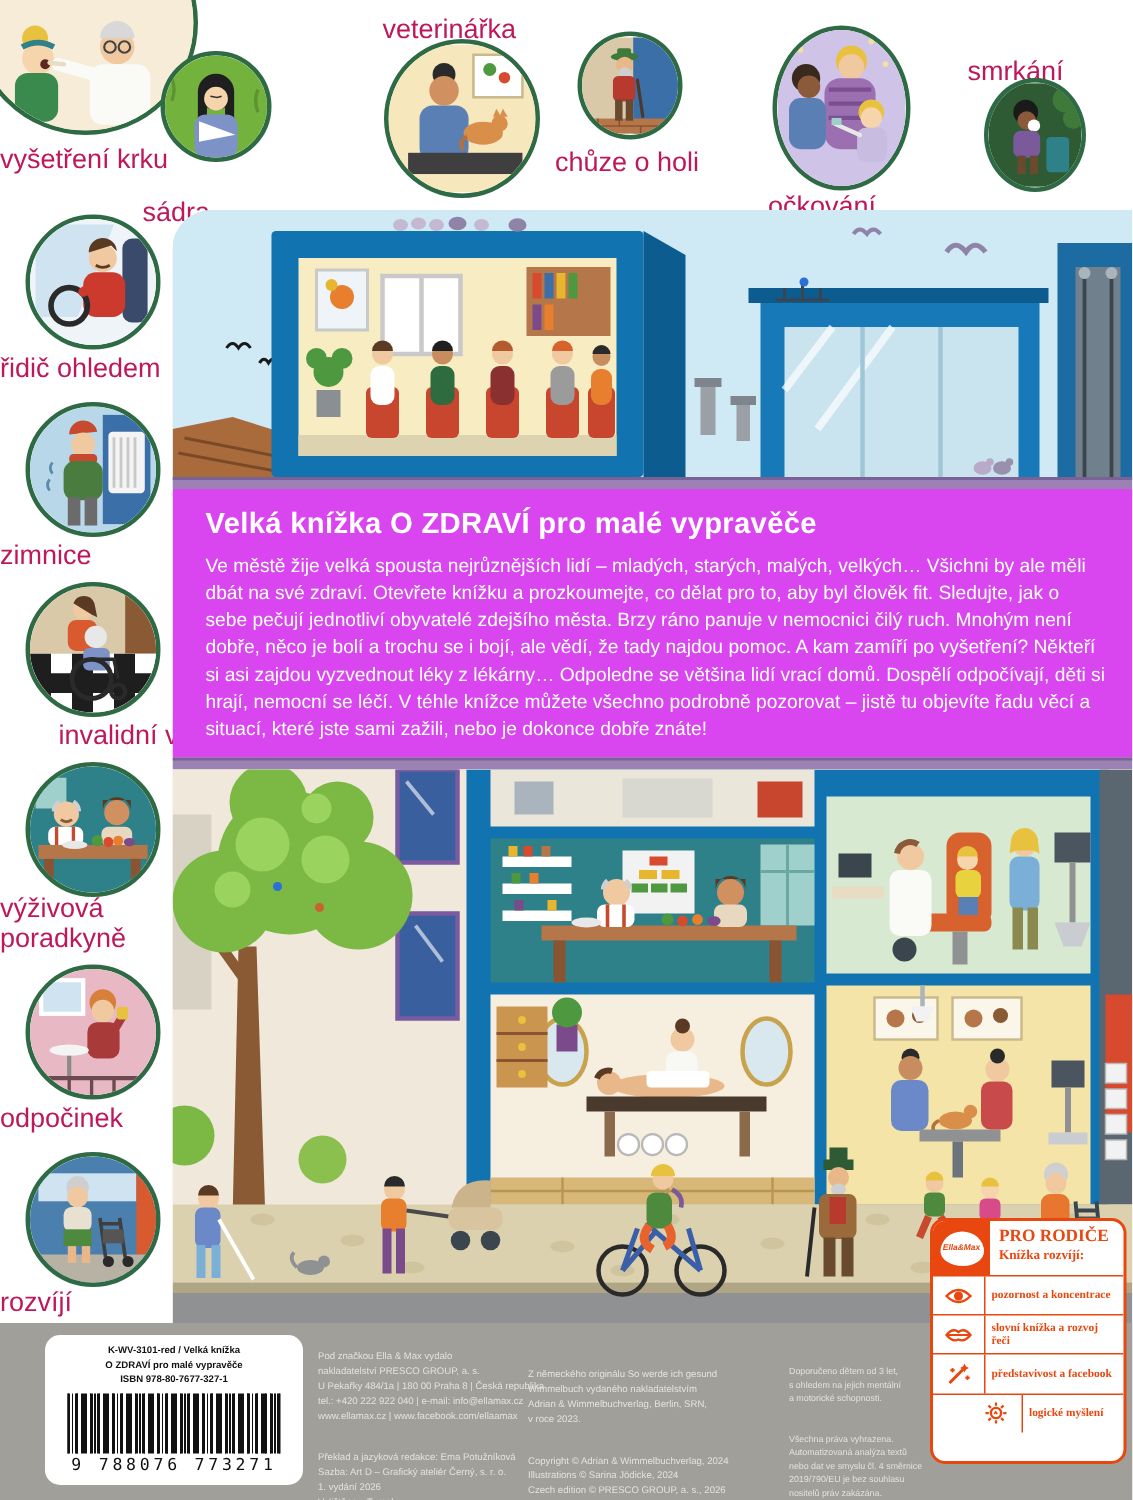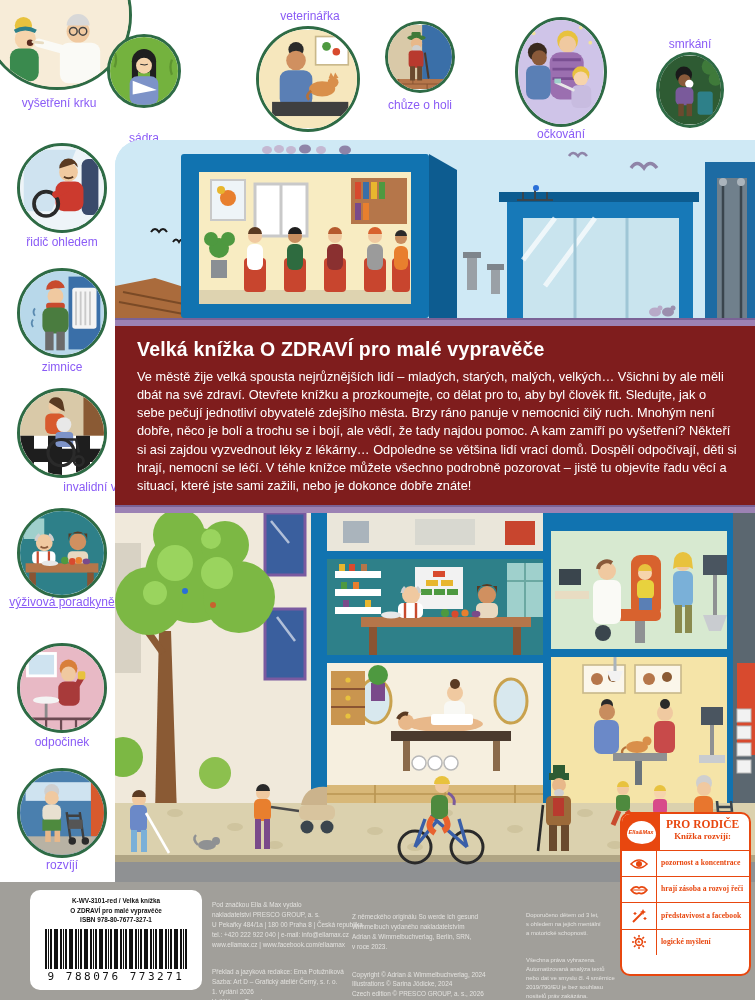--- a/index.html
+++ b/index.html
@@ -1,25 +1,25 @@
 <!DOCTYPE html>
 <html><head>
 <meta charset="utf-8">
 <style>
   html,body{margin:0;padding:0;}
   body{width:755px;height:1000px;position:relative;background:#ffffff;overflow:hidden;
        font-family:"Liberation Sans",sans-serif;}
   .vig{position:absolute;border:3px solid #2e6b45;border-radius:50%;overflow:hidden;box-sizing:border-box;background:#fff;}
   .vig svg{display:block;width:100%;height:100%;}
-  .vig-label{position:absolute;font-size:12px;color:#8b5cf6;text-align:center;line-height:1.1;}
+  .vig-label{position:absolute;font-size:18px;color:#be185d;text-align:left;line-height:1.1;}
   
   .panel{position:absolute;left:115px;top:140px;width:640px;height:742px;border-radius:26px 0 0 0;overflow:hidden;}
   .sky{height:178px;background:#cfe9f5;}
   .stripe{height:8px;background:#9c82b4;border-top:2px solid #7a6296;box-sizing:border-box;}
-  .blurb{height:179px;background:#7f1d1d;box-sizing:border-box;padding:12px 18px 8px 22px;color:#ffffff;}
+  .blurb{height:179px;background:#d946ef;box-sizing:border-box;padding:12px 18px 8px 22px;color:#ffffff;}
   .blurb h1{margin:0 0 7px 0;font-size:19.5px;font-weight:bold;letter-spacing:.2px;}
   .blurb p{margin:0;font-size:12.8px;line-height:1.42;width:600px;}
   .scene{height:369px;background:#e9e2d4;}
   
   .footer{position:absolute;left:0;top:882px;width:755px;height:118px;background:#a19f9a;}
   .bc-card{position:absolute;left:30px;top:8px;width:172px;height:100px;background:#fff;border-radius:10px;
            box-sizing:border-box;padding:6px 8px 4px;text-align:center;}
   .bc-lines{font-size:6.4px;font-weight:bold;line-height:1.5;white-space:pre-line;color:#111;}
   .bars{width:142px;height:40px;margin:4px auto 1px;background-color:#fff;
         background-image:repeating-linear-gradient(90deg,#111 0 2px,transparent 2px 5px),
@@ -29,25 +29,25 @@
   .fcol .blk+{margin-top:8px;}
   .blk{margin-bottom:8px;}
   .fcol3{font-size:5.9px;}
   
   .pr-box{position:absolute;left:620px;top:812px;width:131px;height:164px;background:#fff;border:2px solid #e8470f;
           border-radius:10px;box-sizing:border-box;z-index:6;overflow:hidden;}
   .pr-head{display:flex;height:36px;border-bottom:1.5px solid #e8470f;}
   .pr-logo-cell{width:38px;background:#e8470f;display:flex;align-items:center;justify-content:center;}
   .pr-egg{width:29px;height:23px;background:#fff;border-radius:50% 50% 48% 52%/58% 58% 42% 42%;
           display:flex;align-items:center;justify-content:center;font-size:5.6px;font-style:italic;font-weight:bold;color:#e8470f;}
-  .pr-titles{padding:4px 0 0 6px;color:#e8470f;font-family:"Liberation Serif",serif;text-align:center;}
+  .pr-titles{padding:4px 0 0 6px;color:#e8470f;font-family:"Liberation Serif",serif;}
   .pr-title{font-size:11.5px;font-weight:bold;line-height:1.1;}
   .pr-sub{font-size:8.8px;font-weight:bold;}
   .pr-row{display:flex;height:25.2px;border-bottom:1.5px solid #e8470f;}
-  .pr-row:last-child{border-bottom:none;}
+  .pr-row:last-child{border-bottom:none;padding-left:25px;}
   .pr-icon{width:34px;border-right:1.5px solid #e8470f;display:flex;align-items:center;justify-content:center;}
   .pr-lab{flex:1;display:flex;align-items:center;padding:1px 4px;color:#e8470f;font-size:7.6px;font-weight:bold;line-height:1.15;
           font-family:"Liberation Serif",serif;}
 </style>
 </head>
 <body>
 
 <div class="vig" style="left:-18px;top:-60px;width:150px;height:150px;background:#f7ecd8;">
   <svg viewBox="0 0 150 150">
     <rect width="150" height="150" fill="#f7ecd8"></rect>
@@ -225,21 +225,21 @@
     <rect x="6" y="56" width="78" height="10" fill="#b5764a"></rect>
     <rect x="10" y="66" width="7" height="20" fill="#8a5432"></rect>
       <rect x="72" y="66" width="7" height="20" fill="#8a5432"></rect>
     <ellipse cx="32" cy="56" rx="9" ry="3" fill="#e8e8e8"></ellipse>
     <circle cx="48" cy="53" r="4" fill="#4e9940"></circle>
       <circle cx="56" cy="54" r="3.6" fill="#d84a2e"></circle>
     <circle cx="63" cy="53" r="3.6" fill="#e87f2e"></circle>
       <ellipse cx="71" cy="54" rx="4" ry="3" fill="#7a4a8a"></ellipse>
   </svg>
 </div>
-<div class="vig-label" style="left:0;top:596px;width:124px;text-decoration:underline;">výživová poradkyně</div>
+<div class="vig-label" style="left:0;top:596px;width:124px;">výživová poradkyně</div>
 
 <div class="vig" style="left:17px;top:643px;width:90px;height:90px;">
   <svg viewBox="0 0 90 90">
     <rect width="90" height="90" fill="#e8b9c5"></rect>
     <rect x="8" y="8" width="30" height="24" fill="#cfe3f0" stroke="#ffffff" stroke-width="3"></rect>
     <circle cx="52" cy="24" r="9.5" fill="#d87f3a"></circle>
       <circle cx="52" cy="30" r="8" fill="#f0c9a0"></circle>
     <rect x="41" y="38" width="23" height="26" rx="7" fill="#a83a3a"></rect>
     <path d="M60,44 L66,34" stroke="#a83a3a" stroke-width="6" stroke-linecap="round"></path>
     <rect x="62" y="27" width="8" height="9" rx="2" fill="#e8c23e"></rect>
@@ -647,21 +647,21 @@
     </div>
     <div class="pr-lab">pozornost a koncentrace</div>
   </div>
   <div class="pr-row">
     <div class="pr-icon">
       <svg width="18" height="12" viewBox="0 0 18 12">
           <path d="M1,6 Q5,1 9,4 Q13,1 17,6 Q13,11 9,9 Q5,11 1,6 Z" fill="none" stroke="#e8470f" stroke-width="1.6"></path>
           <path d="M2,6 h14" stroke="#e8470f" stroke-width="1.2"></path>
         </svg>
     </div>
-    <div class="pr-lab">hrají zásoba a rozvoj řeči</div>
+    <div class="pr-lab">slovní knížka a rozvoj řeči</div>
   </div>
   <div class="pr-row">
     <div class="pr-icon">
       <svg width="16" height="16" viewBox="0 0 16 16">
           <path d="M2,14 L11,5" stroke="#e8470f" stroke-width="2"></path>
           <path d="M12,1 l1,2 2,1 -2,1 -1,2 -1,-2 -2,-1 2,-1 z" fill="#e8470f"></path>
           <path d="M4,4 v3 M2.5,5.5 h3 M14,9 v3 M12.5,10.5 h3" stroke="#e8470f" stroke-width="1.2"></path>
         </svg>
     </div>
     <div class="pr-lab">představivost a facebook</div>

